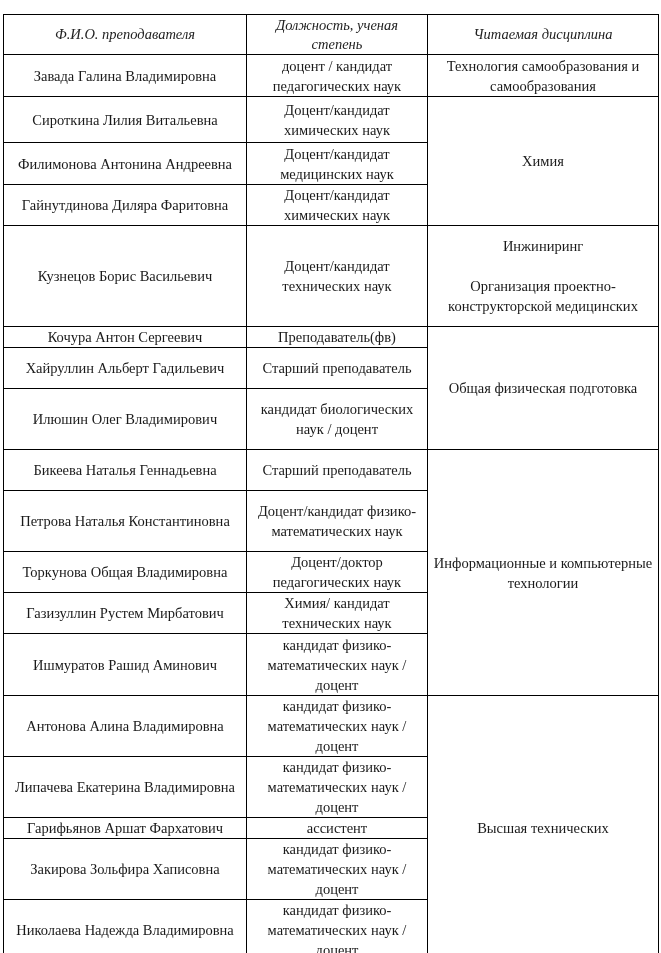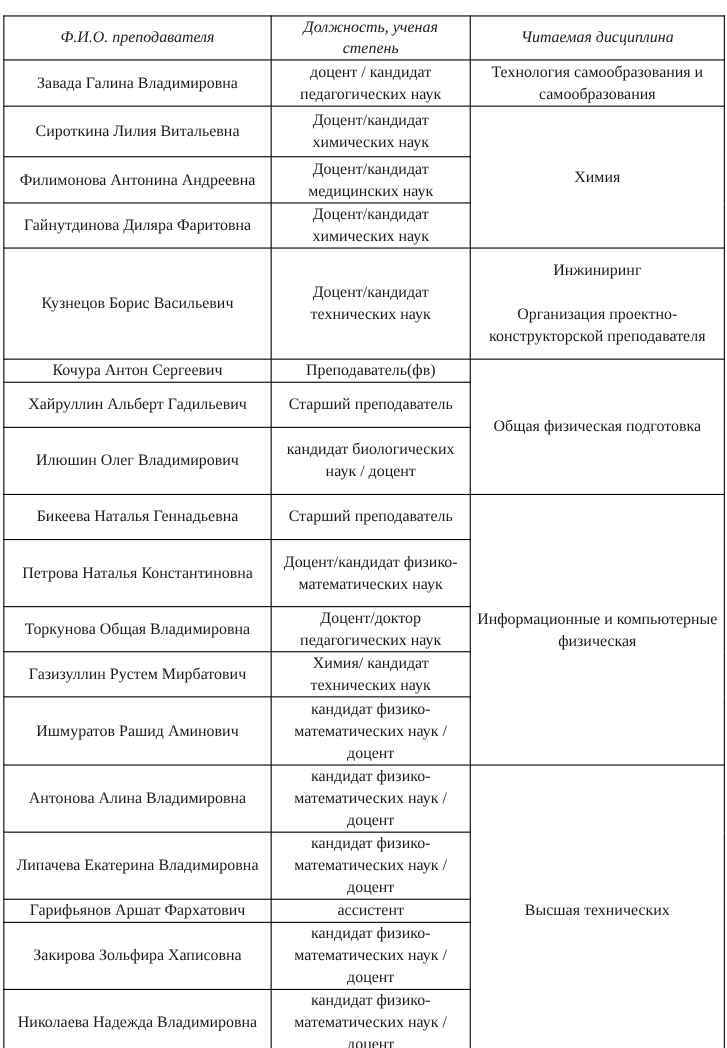--- a/index.html
+++ b/index.html
@@ -55,42 +55,42 @@
     <td class="nowrap">Гайнутдинова Диляра Фаритовна</td>
     <td>Доцент/кандидат химических наук</td>
   </tr>
 
   <tr style="height:101px">
     <td>Кузнецов Борис Васильевич</td>
     <td>Доцент/кандидат технических наук</td>
     <td>
       <span>Инжиниринг</span>
       <span class="gap"></span>
-      <span>Организация проектно-конструкторской преподавателя</span>
+      <span>Организация проектно-конструкторской медицинских</span>
     </td>
   </tr>
 
   <tr style="height:21px">
     <td>Кочура Антон Сергеевич</td>
     <td>Преподаватель(фв)</td>
     <td rowspan="3">Общая физическая подготовка</td>
   </tr>
   <tr style="height:41px">
     <td class="nowrap">Хайруллин Альберт Гадильевич</td>
     <td>Старший преподаватель</td>
   </tr>
   <tr style="height:61px">
     <td>Илюшин Олег Владимирович</td>
     <td>кандидат биологических наук / доцент</td>
   </tr>
 
   <tr style="height:41px">
     <td>Бикеева Наталья Геннадьевна</td>
     <td>Старший преподаватель</td>
-    <td rowspan="5">Информационные и компьютерные физическая</td>
+    <td rowspan="5">Информационные и компьютерные технологии</td>
   </tr>
   <tr style="height:61px">
     <td>Петрова Наталья Константиновна</td>
     <td>Доцент/кандидат физико-математических наук</td>
   </tr>
   <tr style="height:41px">
     <td class="nowrap">Торкунова Общая Владимировна</td>
     <td>Доцент/доктор педагогических наук</td>
   </tr>
   <tr style="height:40px">

